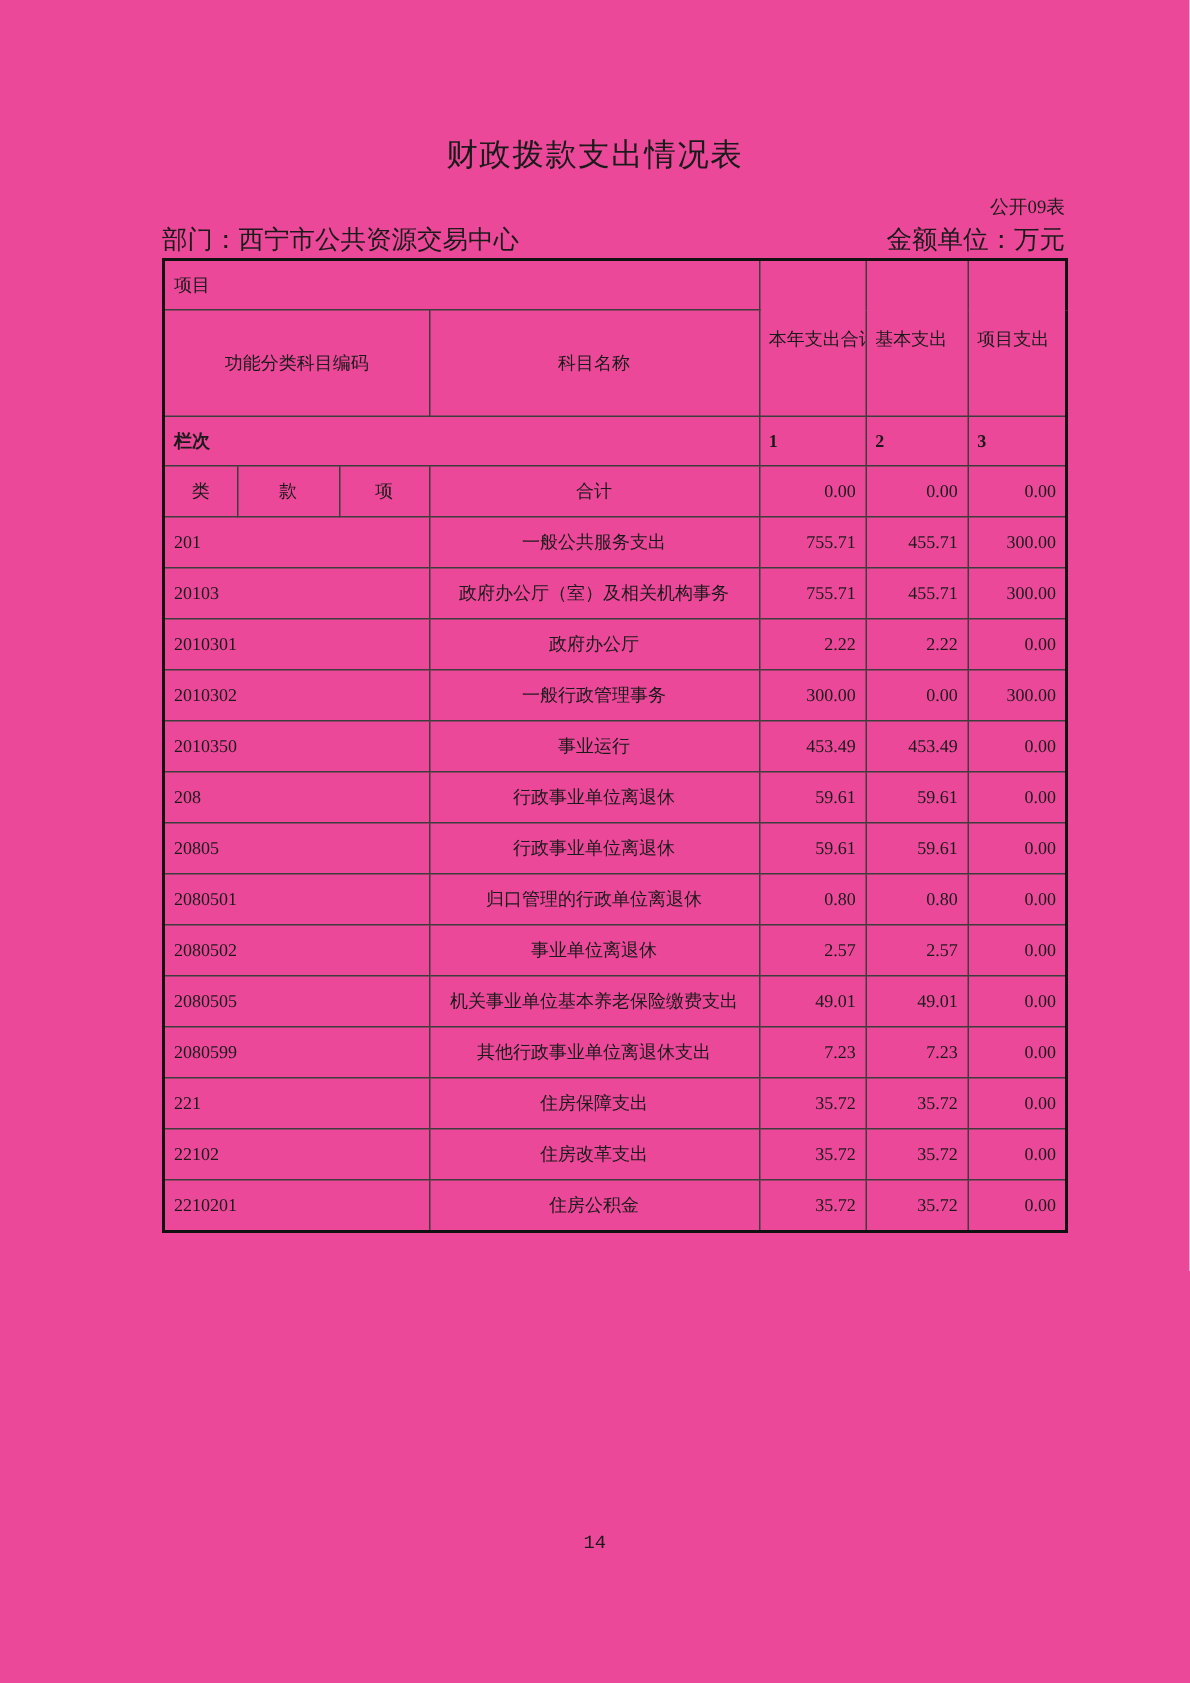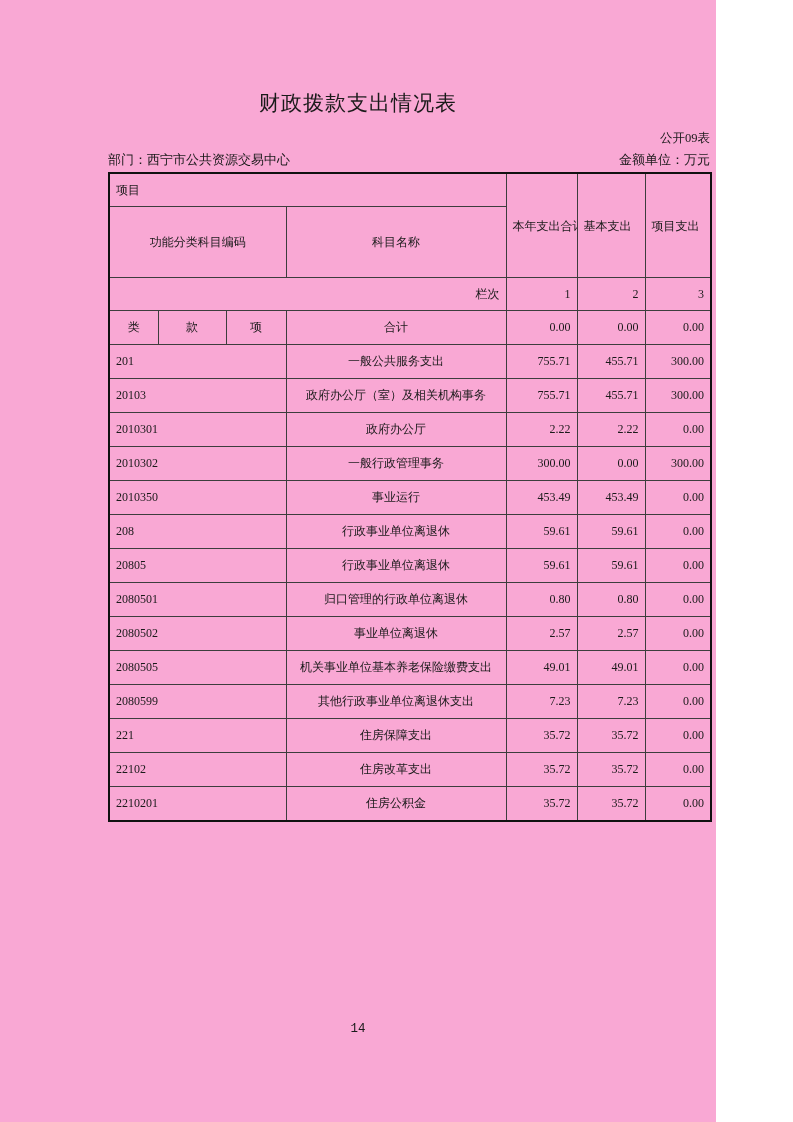--- a/index.html
+++ b/index.html
@@ -2,23 +2,23 @@
 <html><head>
 <meta charset="utf-8">
 <style>
   html, body {
     margin: 0;
     padding: 0;
     background: #ffffff;
   }
   .page {
     position: relative;
-    width: 716px;
+    width: 793px;
     height: 1122px;
-    background: #f9a8d4;
+    background: #ec4899;
     font-family: "Liberation Serif", "DejaVu Serif", serif;
     color: #1a1a1a;
     overflow: hidden;
   }
   .doc-title {
     padding-top: 90px;
     text-align: center;
     font-size: 21px;
     line-height: 26px;
     letter-spacing: 1px;
@@ -31,21 +31,21 @@
     margin-top: 14px;
     text-align: right;
     font-size: 12.5px;
     line-height: 16px;
   }
   .meta-line {
     margin-top: 5px;
     margin-bottom: 4px;
     display: flex;
     justify-content: space-between;
-    font-size: 13px;
+    font-size: 17px;
     line-height: 17px;
   }
   table.budget {
     border-collapse: collapse;
     table-layout: fixed;
     width: 602px;
     border: 2px solid #111;
   }
   table.budget td {
     border: 1px solid #3d3d3d;
@@ -56,21 +56,21 @@
   }
   tr.hrow1 td { height: 32px; text-align: left; }
   tr.hrow2 td { height: 70px; text-align: center; }
   td.vspan {
     text-align: center;
     vertical-align: middle;
     line-height: 36px;
     white-space: normal;
     word-break: break-all;
   }
-  tr.lanci td { height: 32px; text-align: right; }
+  tr.lanci td { height: 32px; text-align: left; font-weight: bold; }
   tr.datarow td, tr.totalrow td { height: 33px; }
   td.c { text-align: center; }
   td.code { text-align: left; padding-left: 7px; }
   td.num { text-align: right; padding-right: 8px; }
   .note {
     margin-top: 16px;
     font-size: 11.5px;
     line-height: 15px;
   }
   .page-number {

